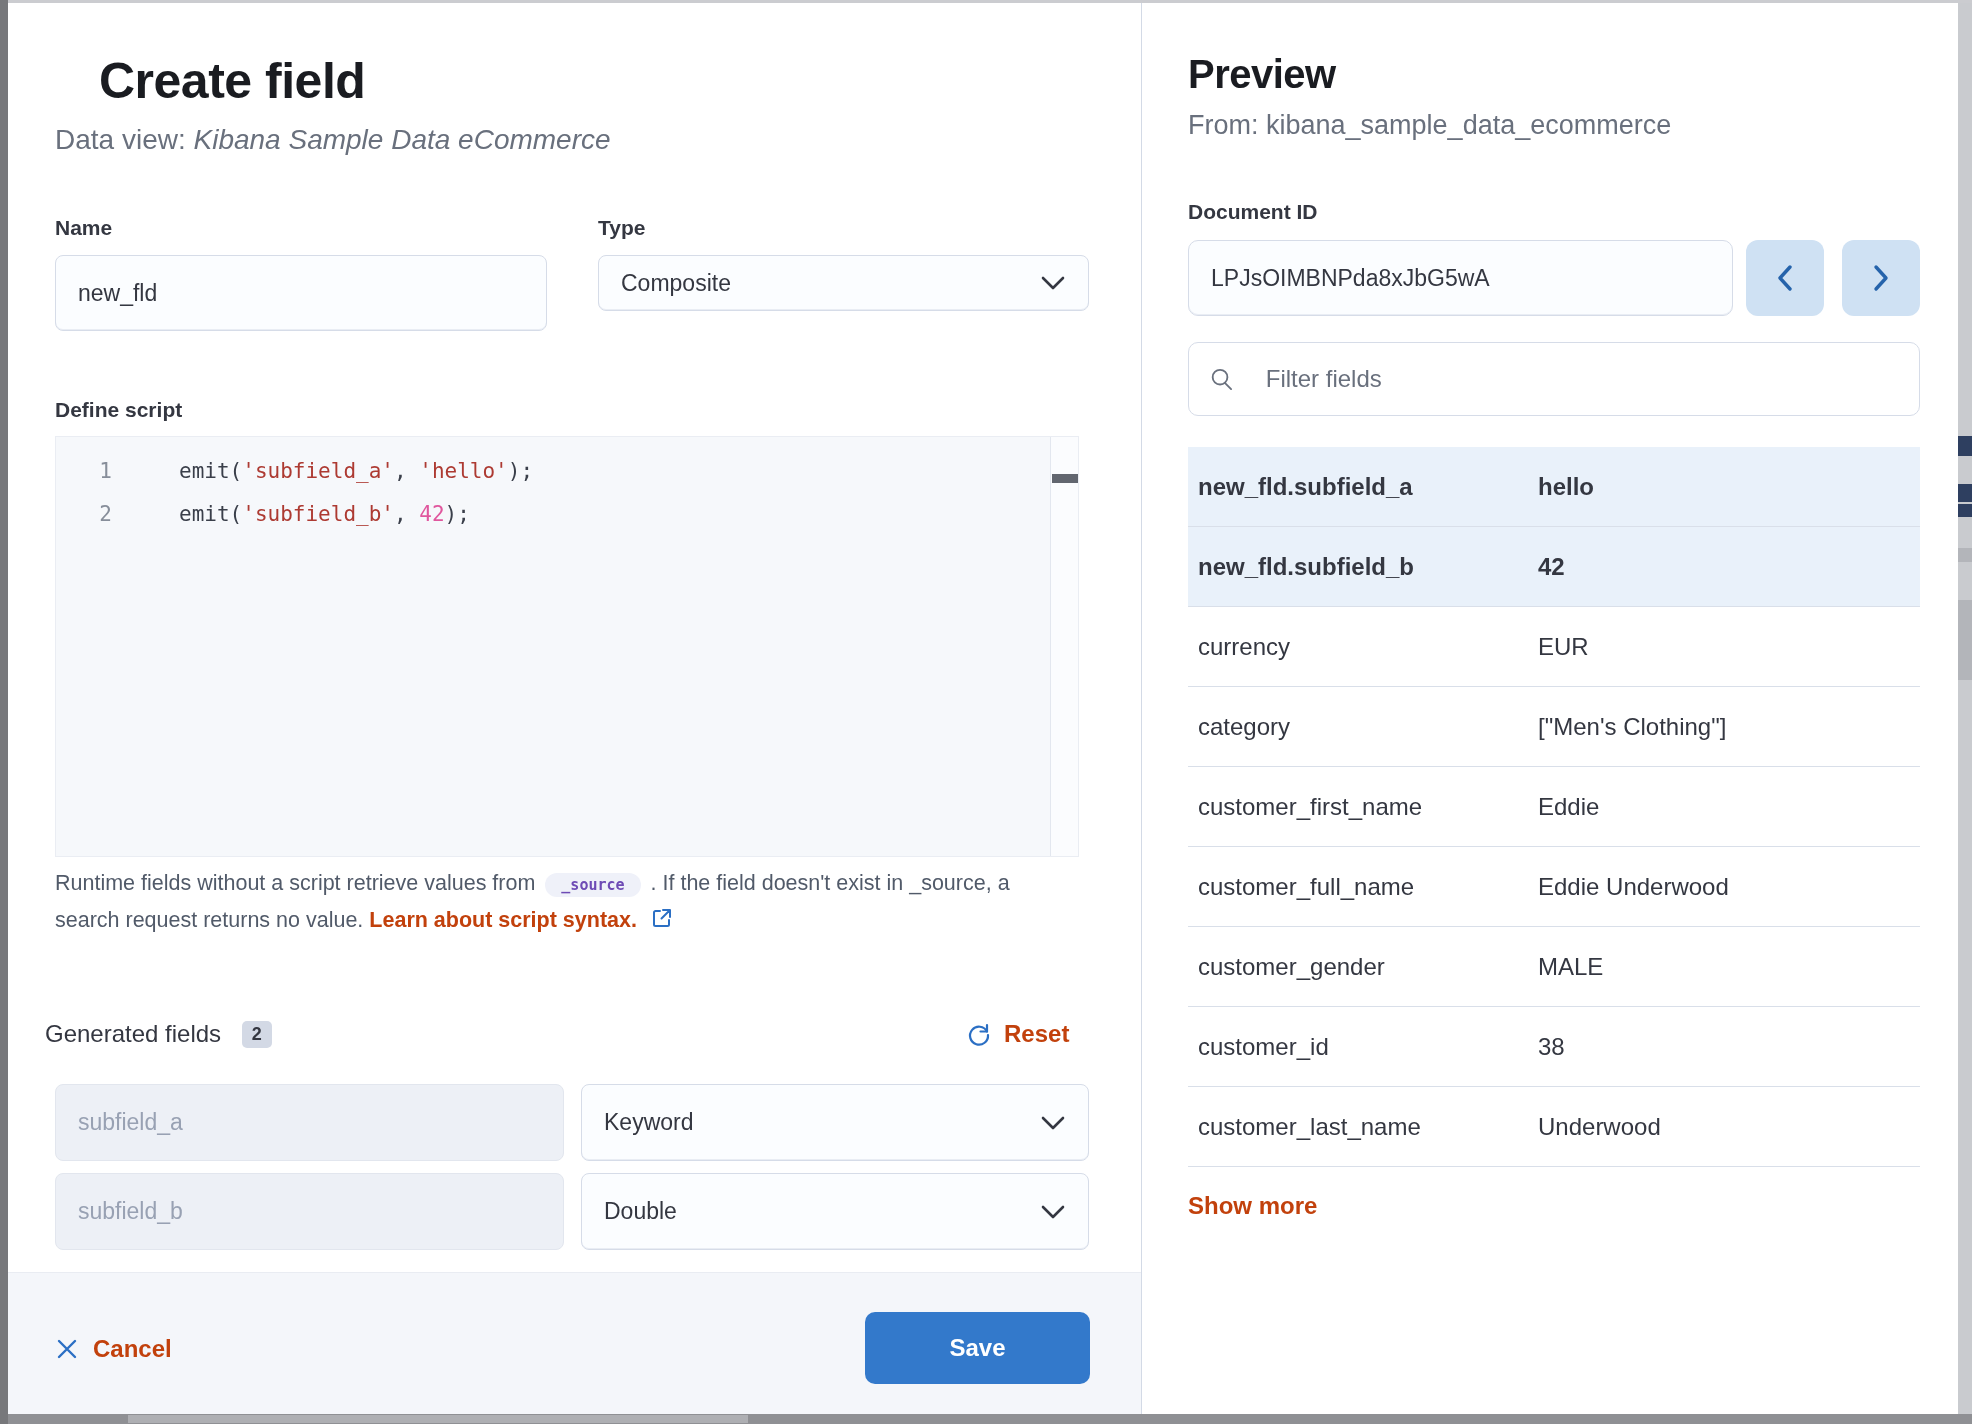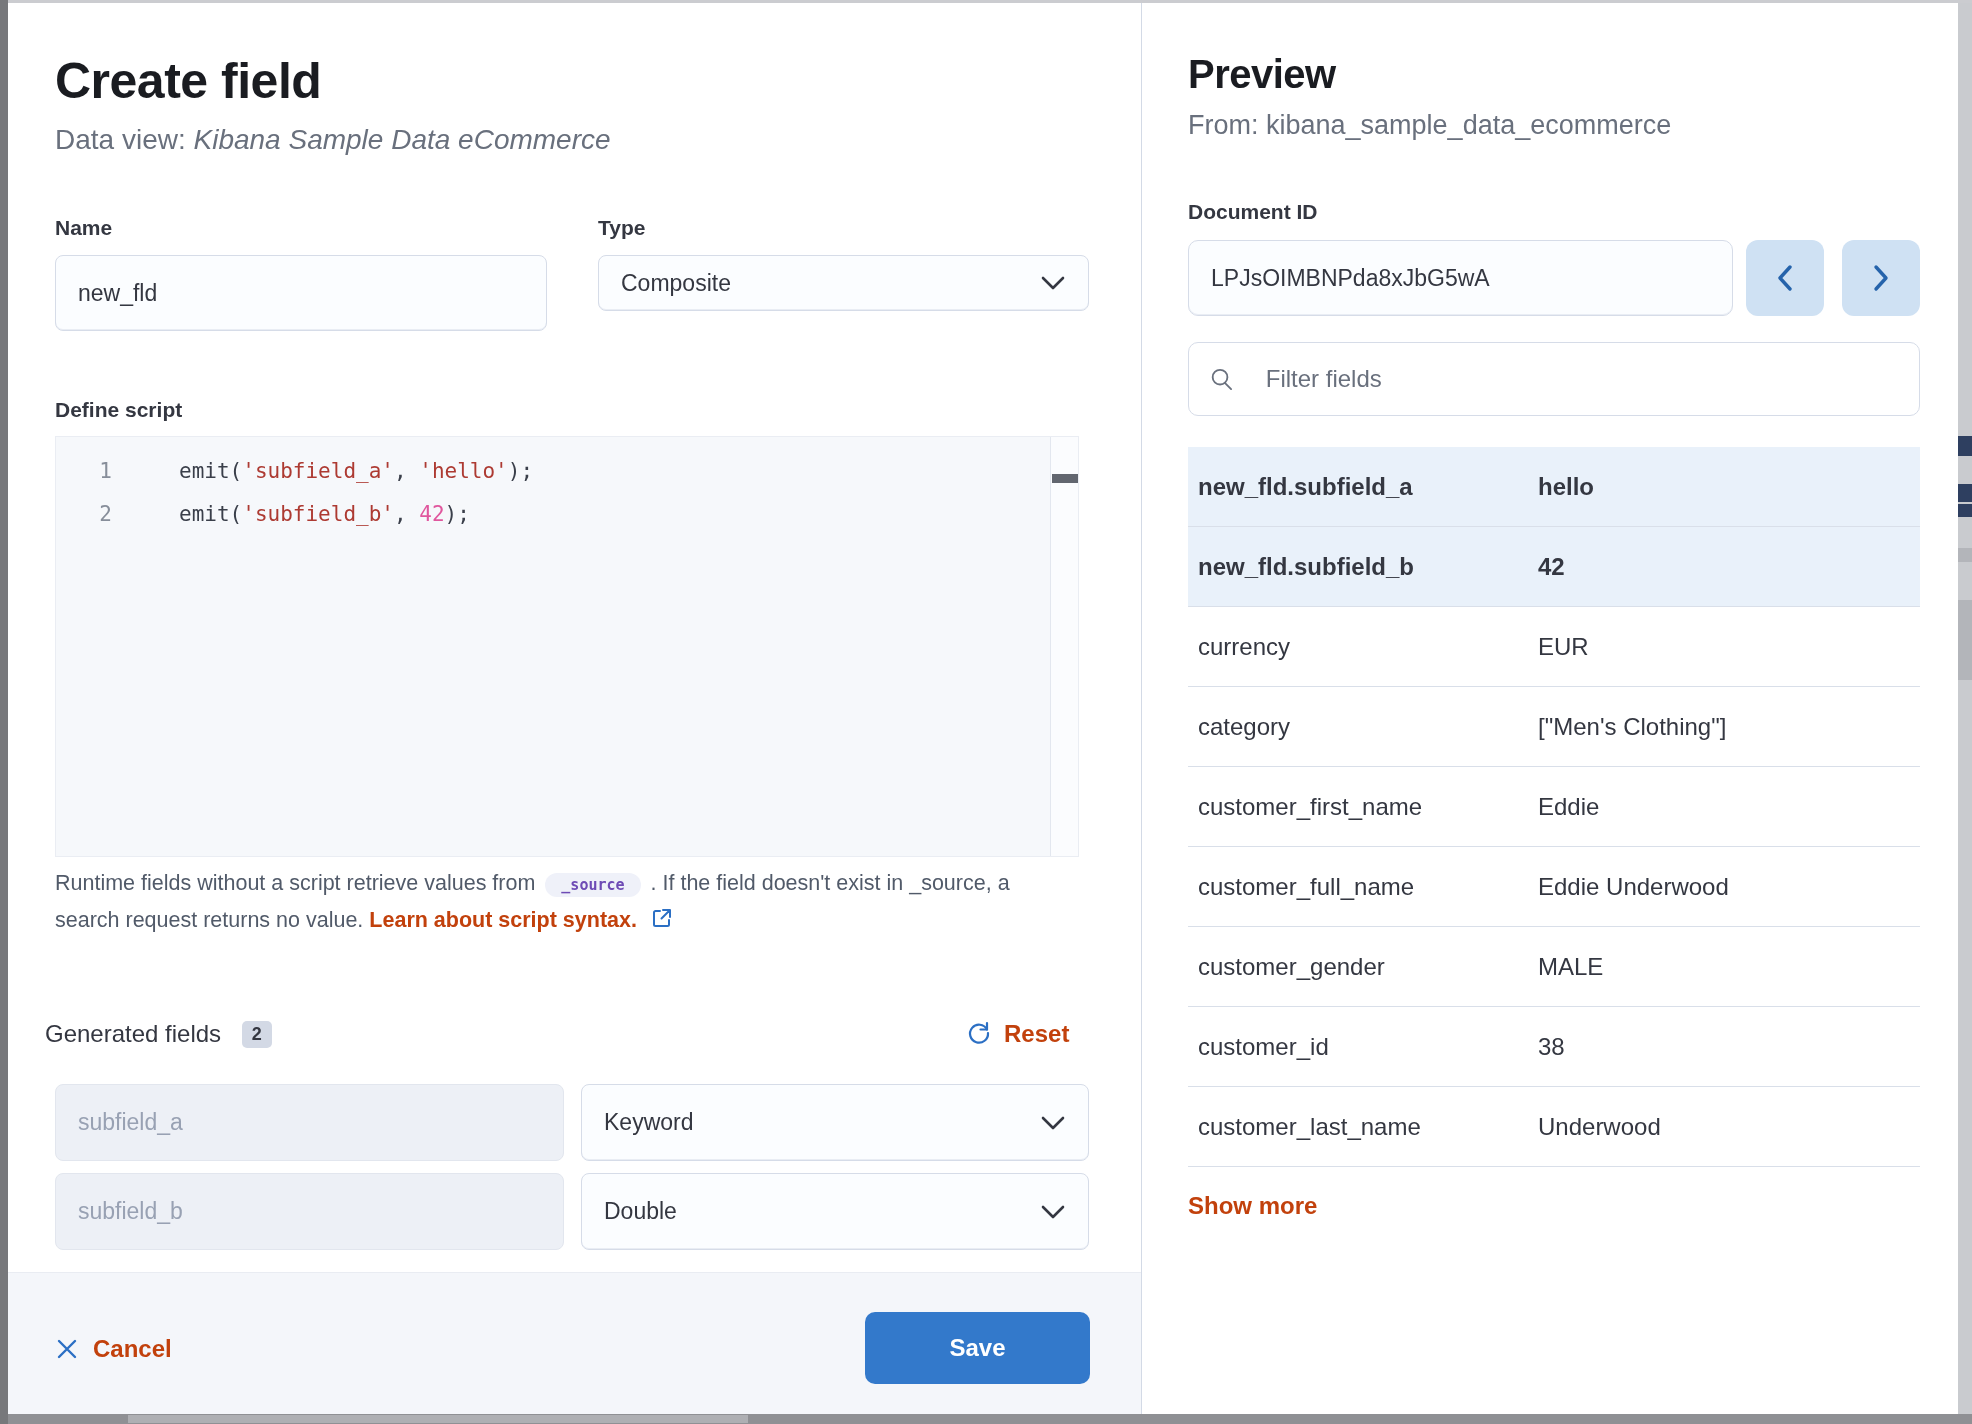--- a/index.html
+++ b/index.html
@@ -18,21 +18,21 @@
   .edge-right .band{position:absolute;left:0;width:14px;background:#b3b5ba;}
   .edge-bottom{left:8px;top:1414px;width:1964px;height:10px;background:#8f9094;}
   .edge-bottom .thumb{position:absolute;top:1px;height:8px;background:#aeafb3;}
 
   
   .left-panel{left:8px;top:3px;width:1133px;height:1411px;background:#ffffff;}
   .divider{left:1141px;top:3px;width:1px;height:1411px;background:#d3dae6;}
   .right-panel{left:1142px;top:3px;width:816px;height:1411px;background:#ffffff;}
 
   
-  .h1{font-size:50px;font-weight:700;color:#1a1c21;letter-spacing:-.5px;}
+  .h1{font-size:50px;font-weight:700;color:#1a1c21;letter-spacing:-.5px;margin-left:44px;}
   .h2{font-size:40px;font-weight:700;color:#1a1c21;letter-spacing:-.5px;}
   .subtitle{font-size:28px;color:#69707d;}
   .lbl{font-size:21px;font-weight:700;color:#343741;}
   .link{color:#c2410c;font-weight:600;cursor:pointer;}
 
   
   .input,.select{
     background:#fbfdff;border:1px solid #d6dce8;border-radius:8px;
     font-size:23px;color:#343741;display:flex;align-items:center;padding:0 22px;
     box-shadow:inset 0 -1px 0 rgba(211,218,230,.45);
@@ -60,21 +60,21 @@
   .chip{
     font-family:"DejaVu Sans Mono",monospace;font-size:15px;font-weight:700;color:#6e4bb5;
     background:#eff1f9;border-radius:13px;padding:3px 16px;margin:0 4px;
   }
   .ext-icon{display:inline-block;vertical-align:-2px;margin-left:8px;}
 
   
   .gen-label{font-size:24px;color:#343741;}
   .badge{display:inline-block;background:#d3d9e5;border-radius:5px;font-size:18px;font-weight:700;
     color:#343741;padding:3px 10px;margin-left:14px;vertical-align:2px;}
-  .reset{display:flex;align-items:flex-start;gap:12px;font-size:24px;}
+  .reset{display:flex;align-items:flex-end;gap:12px;font-size:24px;}
 
   
   .footer{left:8px;top:1273px;width:1133px;height:141px;background:#f4f6fa;box-shadow:0 -1px 0 rgba(211,218,230,.5);}
   .cancel{display:flex;align-items:center;gap:14px;font-size:24px;}
   .save-btn{
     background:#3379cb;border-radius:10px;color:#fff;font-size:24px;font-weight:600;
     display:flex;align-items:center;justify-content:center;cursor:pointer;
   }
 
   

